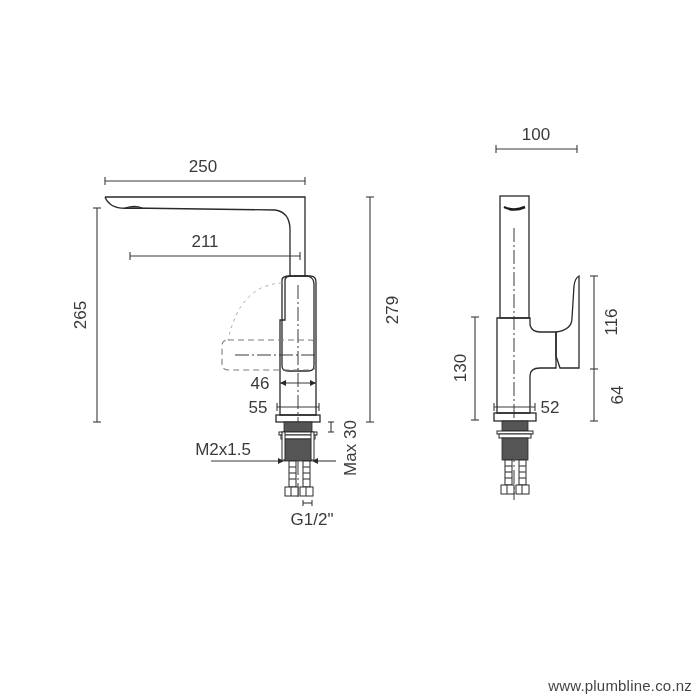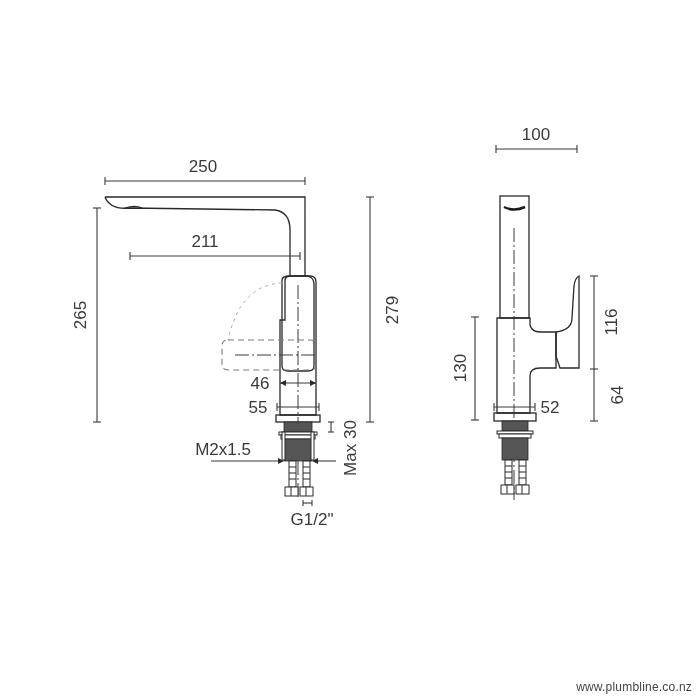--- a/index.html
+++ b/index.html
@@ -1,19 +1,19 @@
 <!DOCTYPE html>
 <html><head>
   <meta charset="utf-8">
   <style>
     html, body { margin: 0; padding: 0; background: #ffffff; }
     body { width: 700px; height: 700px; position: relative; overflow: hidden; font-family: "Liberation Sans", sans-serif; }
     #drawing { position: absolute; left: 0; top: 0; width: 700px; height: 700px; }
     .dim-text { font-family: "Liberation Sans", sans-serif; font-size: 17px; fill: #3a3a3a; }
-    .watermark { position: absolute; right: 8px; bottom: 6px; font-size: 12px; color: #444444; letter-spacing: 0.2px; font-family: "Liberation Sans", sans-serif; }
+    .watermark { position: absolute; right: 8px; bottom: 6px; font-size: 15px; color: #444444; letter-spacing: 0.2px; font-family: "Liberation Sans", sans-serif; }
     .ln { stroke: #2a2a2a; stroke-width: 1.3; fill: none; }
     .dim { stroke: #3a3a3a; stroke-width: 1.1; fill: none; }
     .dash { stroke: #7a7a7a; stroke-width: 1.1; fill: none; stroke-dasharray: 6 4; }
     .dot { stroke: #aaaaaa; stroke-width: 1; fill: none; stroke-dasharray: 3 4; }
     .center { stroke: #3a3a3a; stroke-width: 1; fill: none; stroke-dasharray: 14 3 2 3; }
     .thread { fill: #555555; stroke: #2a2a2a; stroke-width: 0.8; }
     .fit { fill: #ffffff; stroke: #2a2a2a; stroke-width: 1; }
   </style>
 </head>
 <body>

